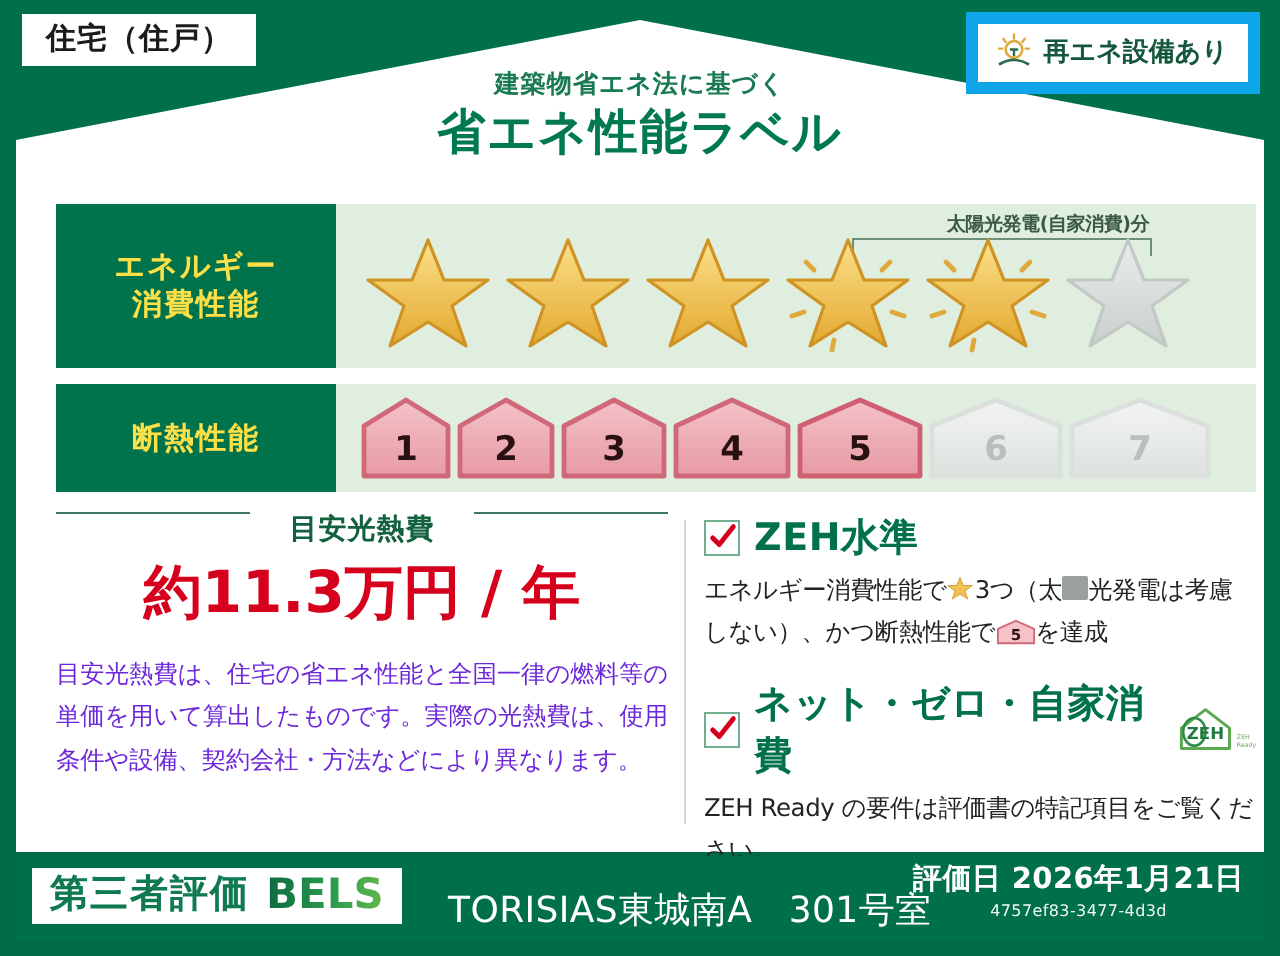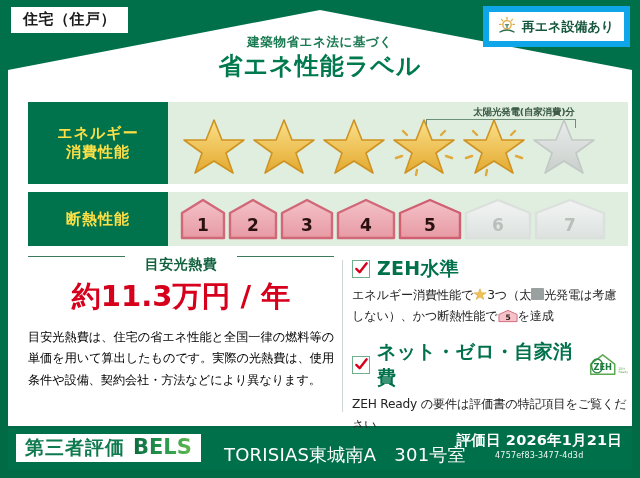--- a/index.html
+++ b/index.html
@@ -95,21 +95,21 @@
   .vdivide{position:absolute;left:334px;top:172px;width:1px;height:152px;background:#cfd8d2;}
 
   .cost-head{display:flex;gap:20px;}
   .cost-head .ln{flex:1;height:1px;background:#3d7a5d;}
   .cost-head .tx{font-size:14px;font-weight:bold;color:#13623f;letter-spacing:.5px;white-space:nowrap;}
   .cost-amount{
     text-align:center;margin-top:8px;
     font-size:29px;font-weight:bold;color:#d6001c;letter-spacing:0px;line-height:1;
   }
   .cost-note{
-    margin-top:16px;font-size:12.2px;color:#000000;line-height:1.75;
+    margin-top:16px;font-size:12.2px;color:#6d28d9;line-height:1.75;
     text-align:justify;letter-spacing:-.1px;
   }
 
   .chk-block{margin-bottom:12px;}
   .chk-head{display:flex;align-items:center;gap:7px;}
   .chk-box{
     width:16px;height:16px;border:1.4px solid #6fae8e;background:#fff;
     position:relative;flex:0 0 16px;
   }
   .chk-box svg{position:absolute;left:1px;top:0px;width:15px;height:15px;}

